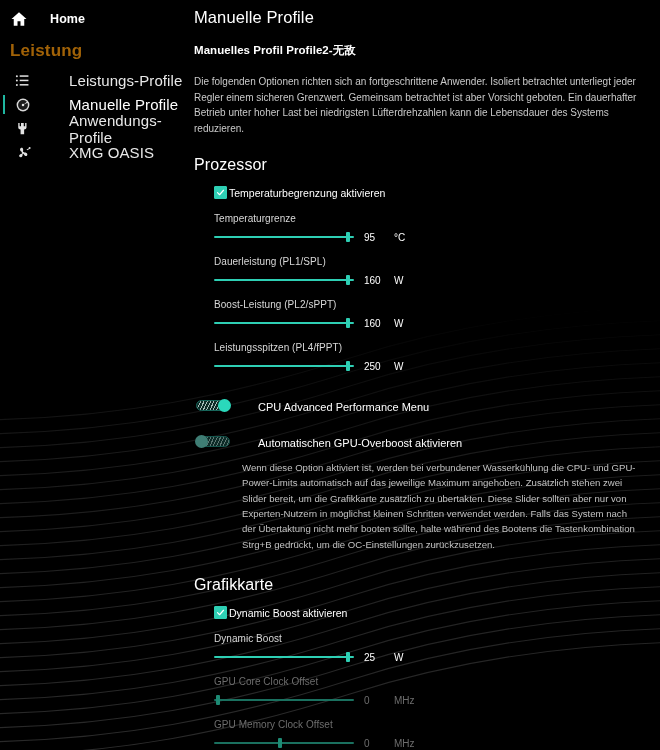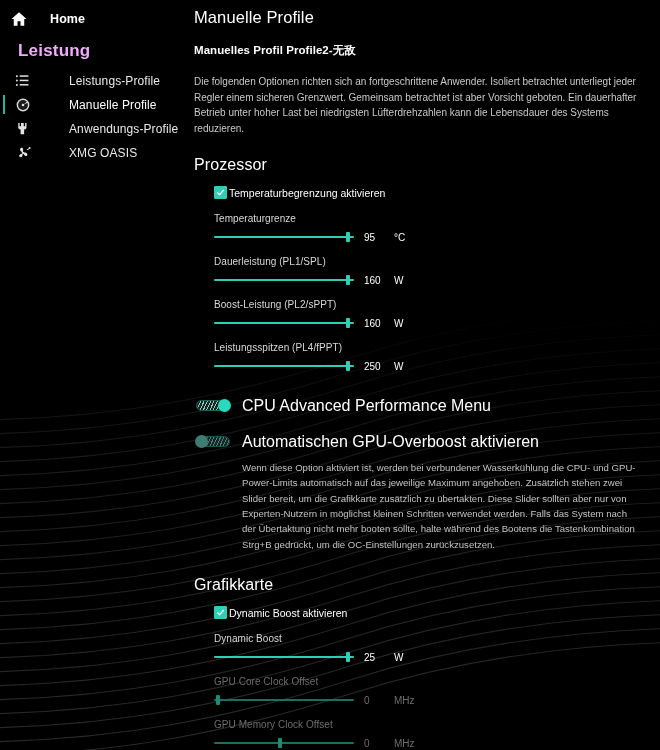--- a/index.html
+++ b/index.html
@@ -41,39 +41,39 @@
     gap: 22px;
     padding: 4px 0 4px 10px;
     height: 24px;
   }
   .home-icon { width: 18px; height: 18px; display: block; }
   .home-label {
     font-size: 12.5px; color: #ffffff; font-weight: 700;
     letter-spacing: .1px;
   }
   .section-title {
-    font-size: 17px; color: #f0abfc; font-weight: 700;
-    padding: 10px 0 8px 18px;
+    font-size: 17px; color: #a16207; font-weight: 700;
+    padding: 10px 0 8px 10px;
     letter-spacing: .2px;
   }
   .nav-item {
     position: relative;
     display: flex; align-items: center;
     gap: 10px;
     height: 23px;
     padding-left: 14px;
     margin-bottom: 1px;
   }
   .nav-item .nav-icon {
     width: 17px; height: 17px;
     display: flex; align-items: center; justify-content: center;
     flex: 0 0 17px;
   }
   .nav-item .nav-label {
-    font-size: 12px; color: #e8e8e8;
+    font-size: 15px; color: #e8e8e8;
     letter-spacing: .1px;
     padding-left: 28px;
   }
   .nav-item.active .nav-label { color: #ffffff; }
   .nav-item.active::before {
     content: "";
     position: absolute;
     left: 3px; top: 2px;
     width: 2px; height: 19px;
     background: #1fb6a0;
@@ -206,21 +206,21 @@
   .toggle .tthumb {
     position: absolute;
     top: 0px;
     width: 13px; height: 13px;
     border-radius: 50%;
     background: #2ad8bb;
   }
   .toggle.on .tthumb { right: -1px; background: #2ad8bb; }
   .toggle.off .tthumb { left: -1px; background: #3f7d74; }
   .toggle-text { padding-top: 0px; }
-  .toggle-title { font-size: 16px; color: #ffffff; }
+  .toggle-title { font-size: 11px; color: #ffffff; margin-left: 16px; }
   .toggle-desc {
     font-size: 9.6px; color: #c2c2c2;
     line-height: 1.6;
     max-width: 400px;
     margin-top: 9px;
   }
 
   .spacer-lg { height: 18px; }
   .spacer-md { height: 12px; }
 </style>

